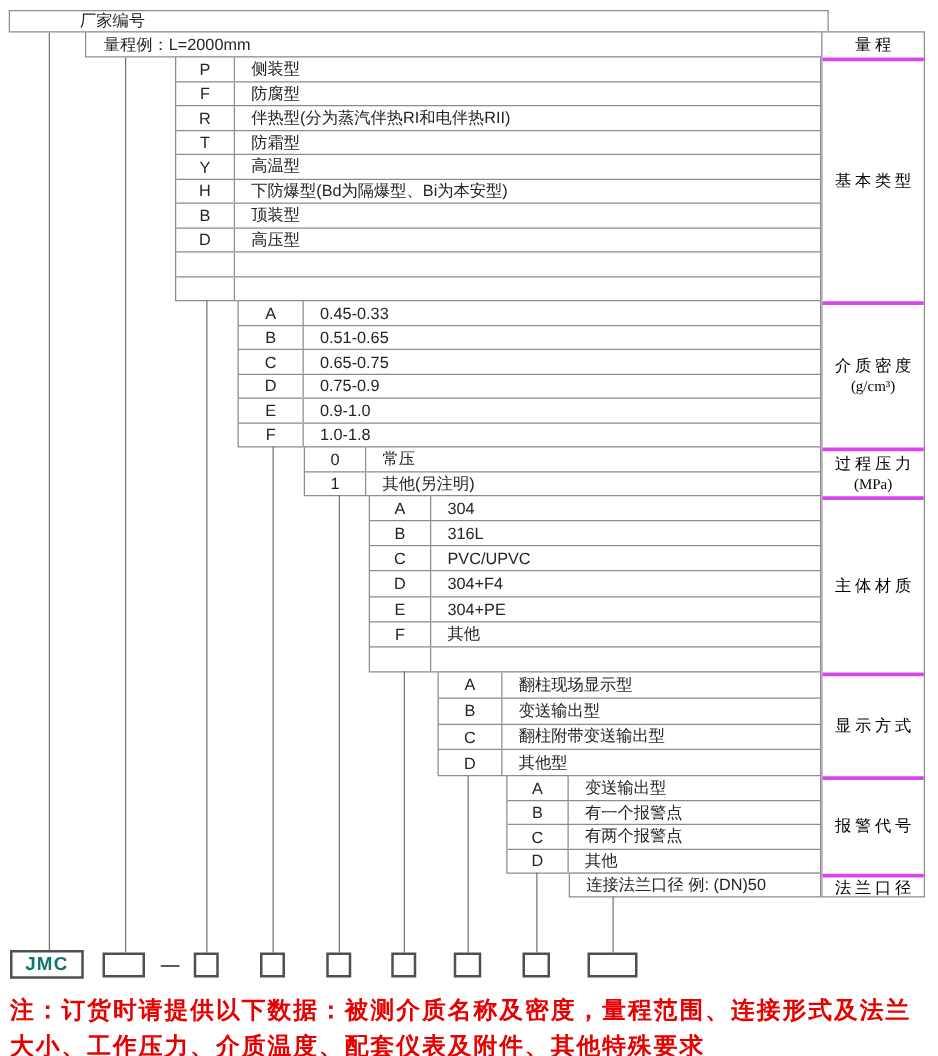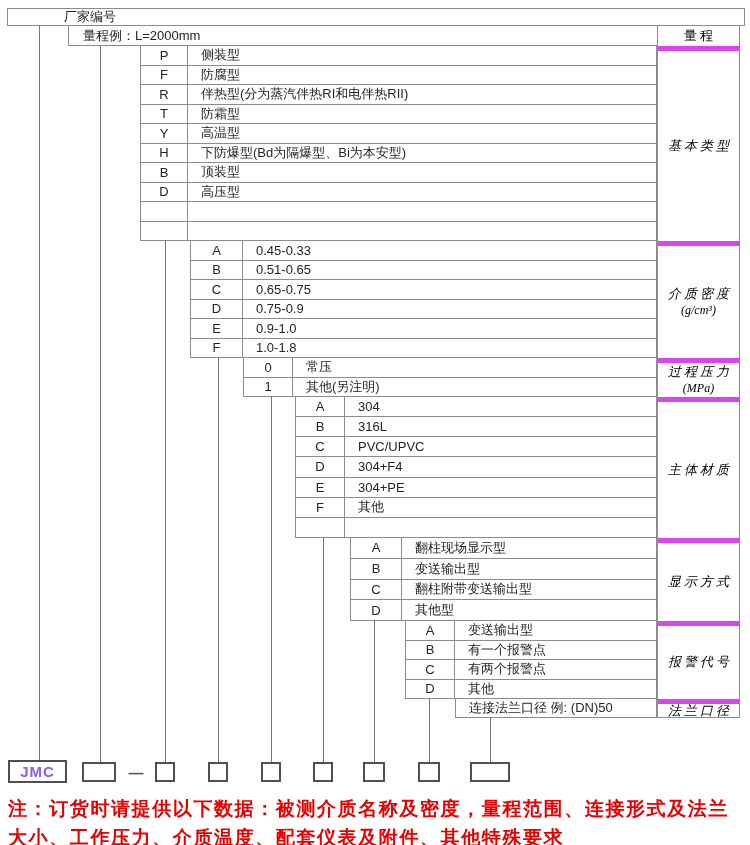--- a/index.html
+++ b/index.html
@@ -17,39 +17,39 @@
                border-right:1px solid #8c8c8c;box-sizing:border-box;font-size:13px;}
   .sec .c-desc{flex:1 1 auto;display:flex;align-items:center;padding-left:13px;
                font-size:13px;white-space:nowrap;overflow:hidden;}
   
   .labels{position:absolute;border:1px solid #8c8c8c;box-sizing:border-box;background:#fff;}
   .lab{position:absolute;left:0;width:100%;box-sizing:border-box;display:flex;flex-direction:column;
        align-items:center;justify-content:center;text-align:center;
        font-family:"Liberation Serif","DejaVu Serif",serif;font-size:13px;color:#000000;
        letter-spacing:3px;text-indent:3px;line-height:1.3;}
   .lab .sub{letter-spacing:0;text-indent:0;font-size:12px;}
-  .lab + .lab{border-top:5px solid #d946ef;font-style:italic;}
+  .lab + .lab{border-top:3px solid #d946ef;}
   
   .vline{position:absolute;width:1px;background:#767676;}
   
   .codebox{position:absolute;box-sizing:border-box;border:2px solid #4f4f4f;background:#fff;
            display:flex;align-items:center;justify-content:center;}
-  .jmc{font-weight:bold;font-size:15px;letter-spacing:1px;color:#8b5cf6;}
+  .jmc{font-weight:bold;font-size:15px;letter-spacing:1px;color:#0f766e;}
   .dash{position:absolute;display:flex;align-items:center;justify-content:center;
         font-weight:bold;color:#4f4f4f;font-size:15px;}
   
   .note{position:absolute;color:#e60000;font-weight:bold;font-size:19px;
         letter-spacing:1.6px;line-height:1.52;white-space:nowrap;}
 </style>
 </head>
 <body>
 
 <div class="stage">
 
-  <div class="abs cellbox hrow" style="left:7px;top:8px;width:738px;height:18px;padding-left:56px;">
+  <div class="abs cellbox hrow" style="left:7px;top:8px;width:656px;height:18px;padding-left:56px;">
     <span>厂家编号</span>
   </div>
 
   <div class="abs cellbox hrow" style="left:68px;top:25px;width:590px;height:21px;padding-left:14px;">
     <span>量程例：L=2000mm</span>
   </div>
 
   <div class="labels" style="left:657px;top:25px;width:83px;height:693px;" id="labelcol">
       <div class="lab" style="top: 0px; height: 21px;">
         <div>量程</div>

